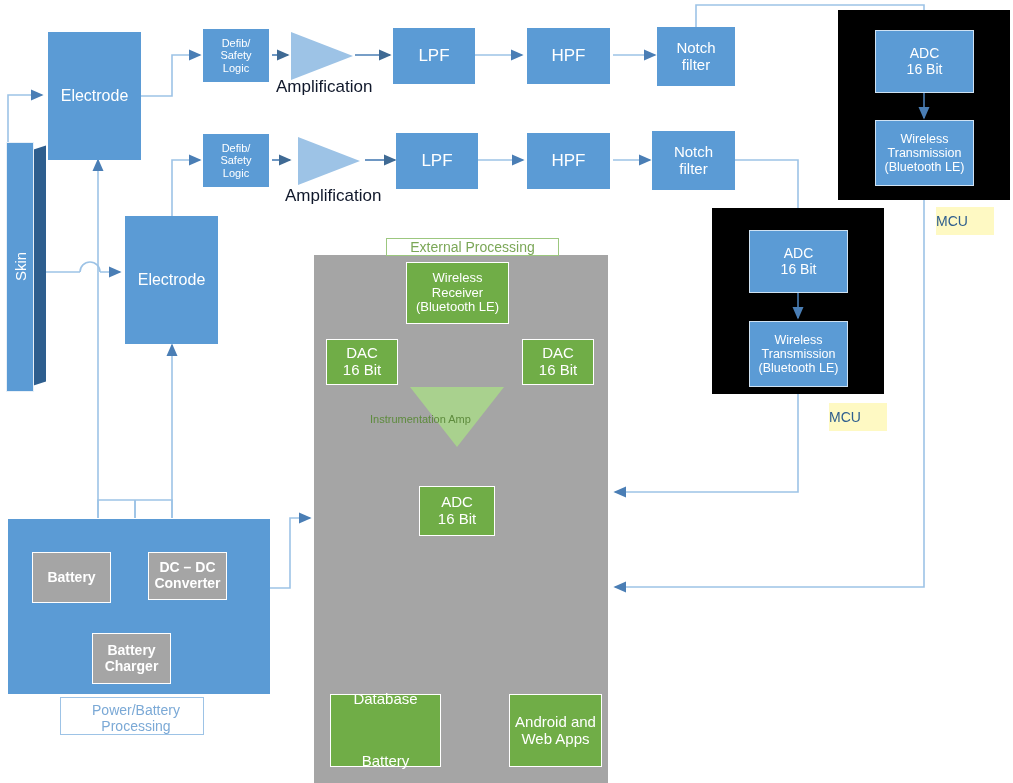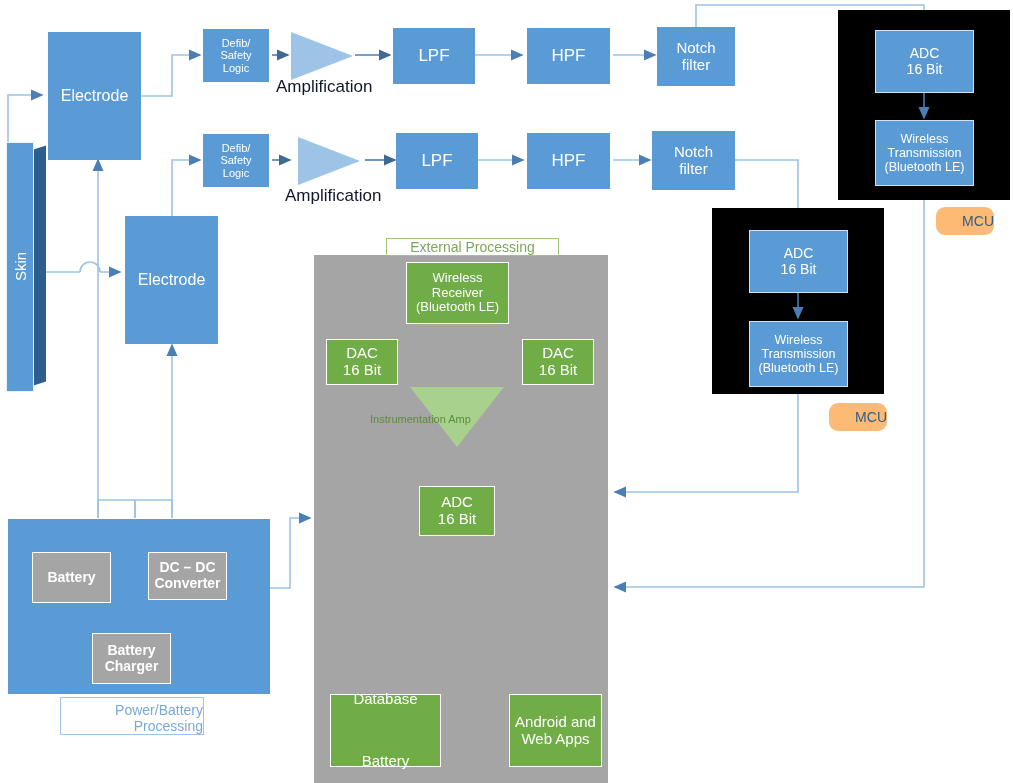--- a/index.html
+++ b/index.html
@@ -5,22 +5,22 @@
   html,body{margin:0;padding:0;background:#ffffff;}
   body{font-family:"Liberation Sans", sans-serif;}
   #stage{position:relative;width:1013px;height:783px;background:#fff;overflow:hidden;}
   .blk{position:absolute;box-sizing:border-box;display:flex;align-items:center;justify-content:center;
        text-align:center;color:#ffffff;line-height:1.12;}
   .blue{background:#5B9BD5;border:1px solid #5B9BD5;}
   .blue-in{background:#5B9BD5;border:1px solid #cfe2f3;}
   .green{background:#70AD47;border:1px solid #ffffff;}
   .gray-in{background:#A5A5A5;border:1px solid #ffffff;font-weight:bold;}
   .blackbox{position:absolute;background:#000000;}
-  .mcu{position:absolute;background:#fdba74;color:#2E5E8E;display:flex;align-items:center;
-       justify-content:flex-end;font-size:14px;border-radius:9px;}
+  .mcu{position:absolute;background:#fef9c3;color:#2E5E8E;display:flex;align-items:center;
+       justify-content:flex-start;font-size:14px;}
   .labelbox{position:absolute;box-sizing:border-box;display:flex;align-items:flex-end;
        justify-content:center;text-align:center;font-size:14px;}
   .lbl-green{border:1px solid #9CC77F;color:#7BA757;background:transparent;}
   .lbl-blue{border:1px solid #9DC3E6;color:#7BA9D6;background:transparent;}
   .plain{position:absolute;color:#0f172a;font-size:17px;white-space:nowrap;}
   .plain-green{position:absolute;color:#5E8B3D;font-size:11px;white-space:nowrap;}
   .graypanel{position:absolute;background:#A5A5A5;}
   svg.wires{position:absolute;left:0;top:0;width:1013px;height:783px;pointer-events:none;}
   .skinwrap{position:absolute;}
   .skinface{position:absolute;background:#5B9BD5;border:1px solid #e8f0f8;box-sizing:border-box;}
@@ -241,18 +241,18 @@
   </div>
   <div class="blk gray-in" style="left:148px;top:552px;width:79px;height:48px;font-size:14px;flex-direction:column;">
     <span>DC – DC</span>
     <span>Converter</span>
   </div>
   <div class="blk gray-in" style="left:92px;top:633px;width:79px;height:51px;font-size:14px;flex-direction:column;">
     <span>Battery</span>
     <span>Charger</span>
   </div>
   <div class="labelbox lbl-blue" style="left:60px;top:697px;width:144px;height:38px;flex-direction:column;
-              align-items:flex-end;padding-left:8px;">
+              align-items:center;padding-left:8px;">
     <span style="margin-top:3px;">Power/Battery</span>
     <span>Processing</span>
   </div>
 
 </div>
 
 </body></html>

